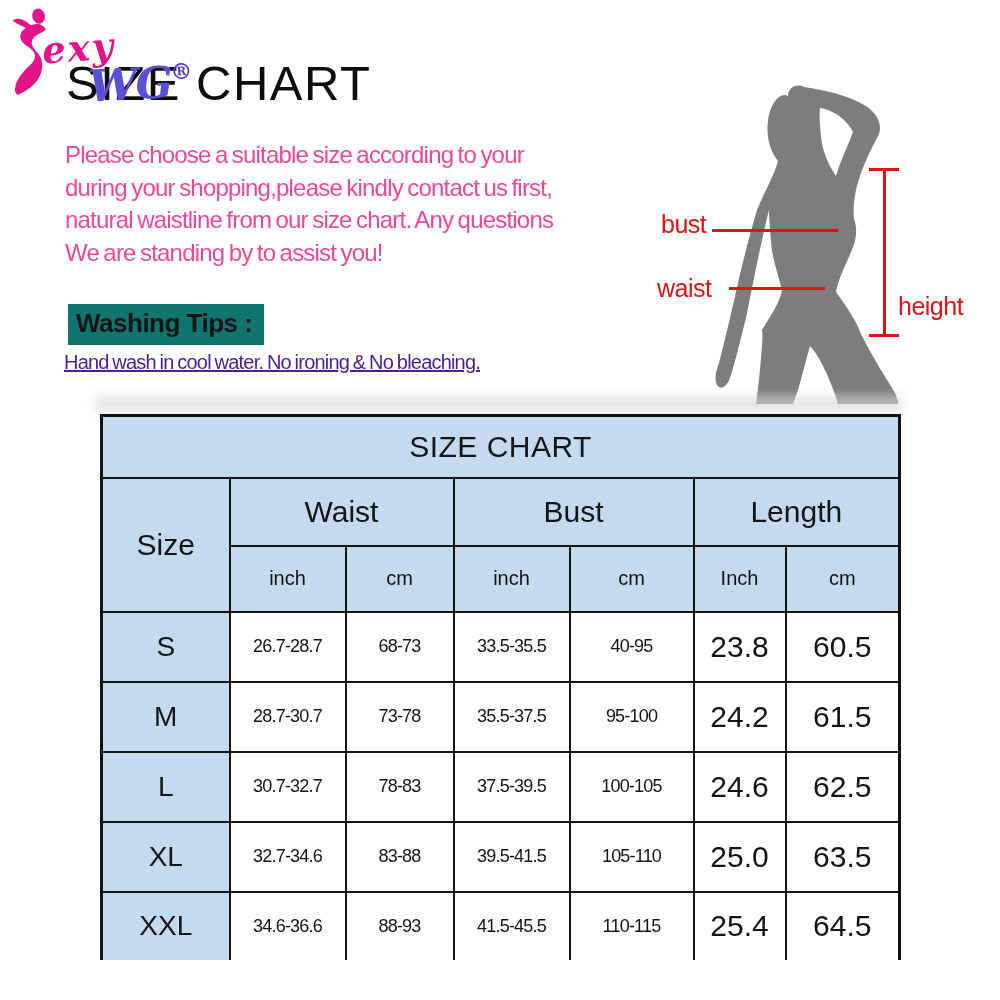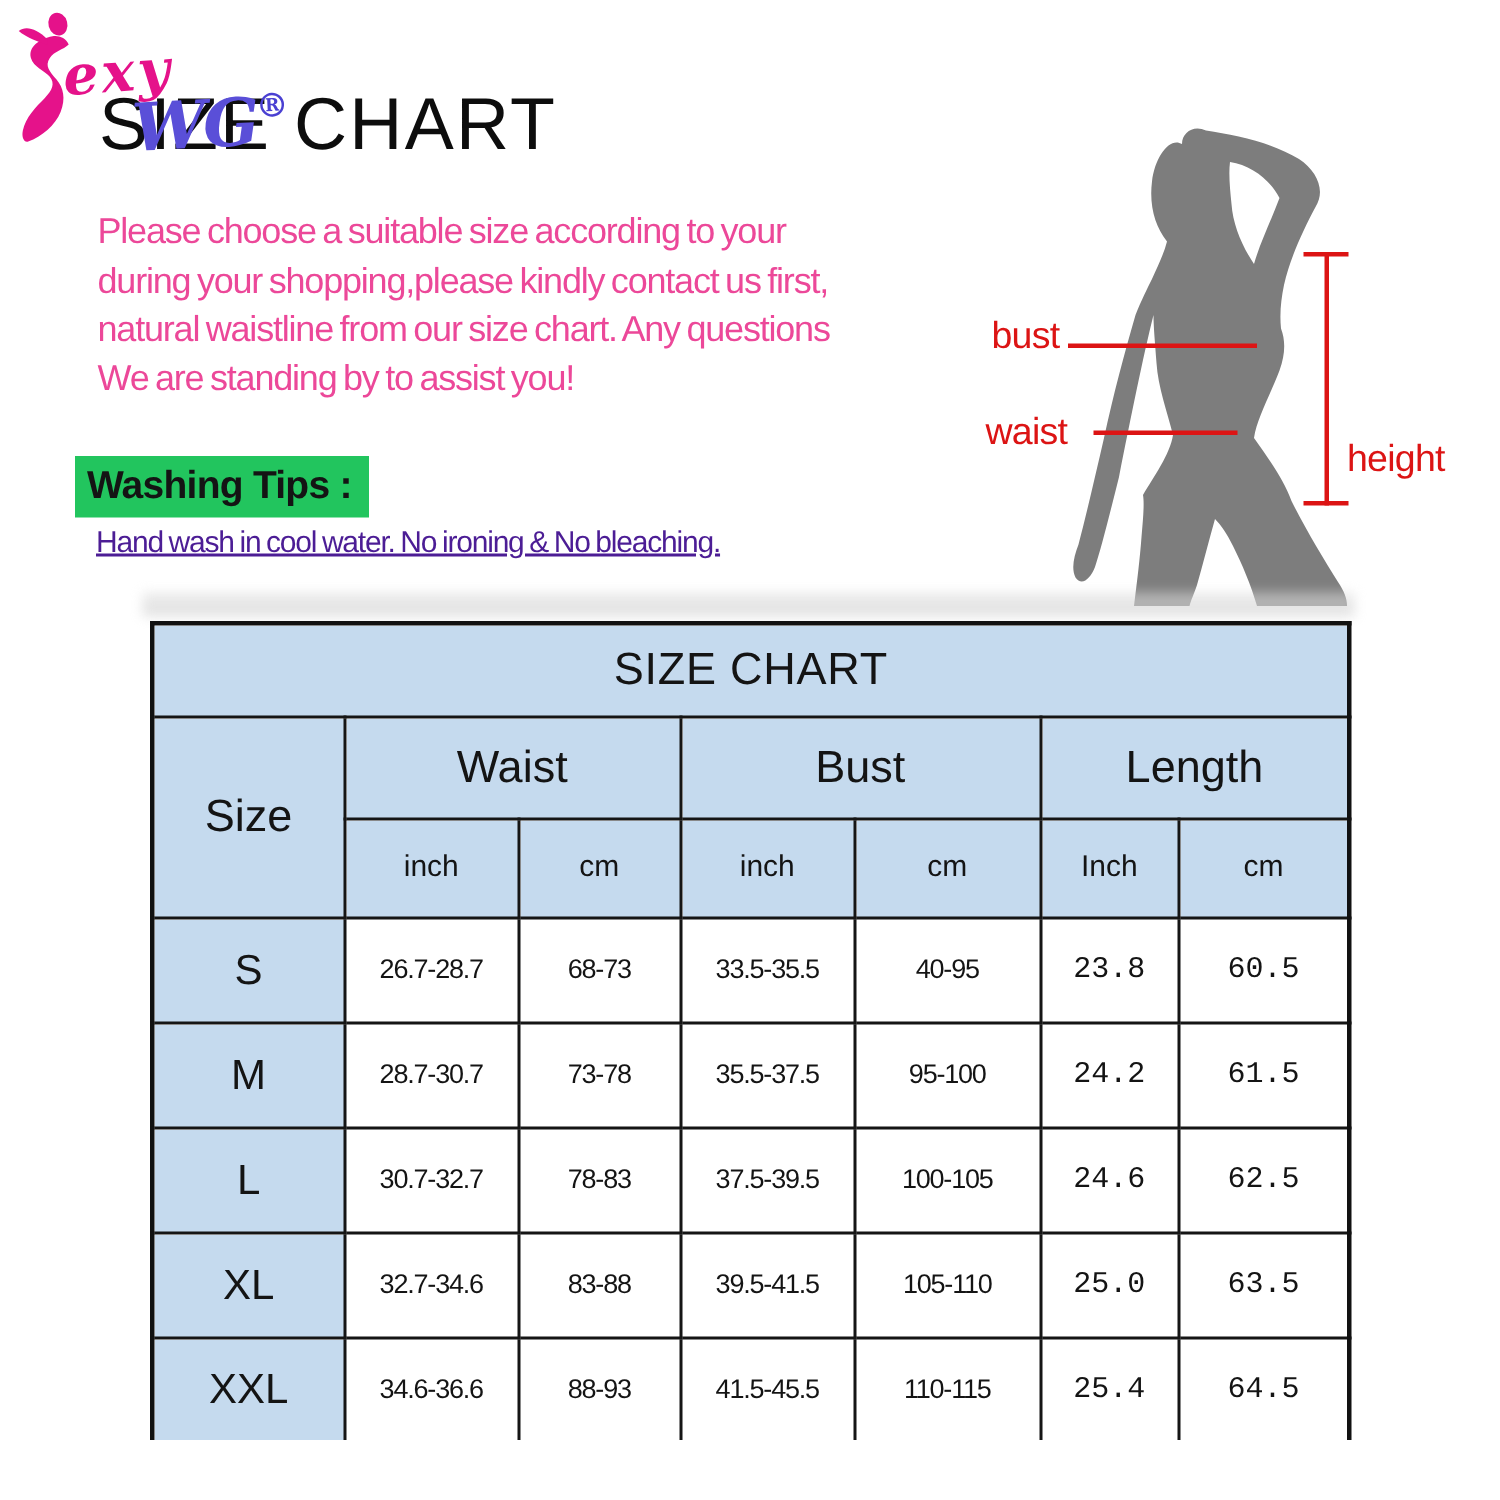--- a/index.html
+++ b/index.html
@@ -22,21 +22,21 @@
   .logo-reg{font-size:22px;vertical-align:18px;color:#4a40d2;letter-spacing:0;}
   
   .page-title{
     position:absolute;left:66px;top:55px;z-index:4;
     font-size:49px;letter-spacing:1.5px;color:#0d0d0d;white-space:nowrap;
   }
   .intro{position:absolute;left:65px;top:139px;line-height:32.5px;font-size:24px;
     letter-spacing:-0.8px;word-spacing:-1.5px;color:#ec4899;}
   .intro div{white-space:nowrap;}
   .washing-heading{
-    position:absolute;left:50px;top:304px;background:#22c55e;
+    position:absolute;left:68px;top:304px;background:#0f766e;
     font-size:26px;font-weight:bold;letter-spacing:-0.5px;
     padding:4px 12px 6px 8px;white-space:nowrap;color:#141414;
   }
   .washing-instruction{
     position:absolute;left:64px;top:351px;font-size:20px;letter-spacing:-0.8px;
     word-spacing:-1px;color:#4c1d95;white-space:nowrap;text-decoration:underline;
   }
   
   .silhouette{position:absolute;left:690px;top:78px;width:210px;height:330px;z-index:1;}
   .smudge-band{
@@ -57,21 +57,21 @@
   }
   .size-table{border:3px solid #111;}
   .blue{background:#c5daee;}
   .t-title{height:62px;font-size:30px;letter-spacing:0.5px;}
   .t-group{height:68px;font-size:30px;}
   .t-units{height:66px;font-size:20px;}
   .t-corner{font-size:30px;}
   .t-row{height:70px;}
   .t-size{font-size:28px;}
   .t-range{font-size:18px;letter-spacing:-0.8px;}
-  .t-single{font-size:20px;font-family:Liberation Mono, monospace;}
+  .t-single{font-size:30px;}
 </style>
 </head>
 <body>
 
 <div id="canvas">
 
   <svg class="logo-figure" viewBox="0 0 60 100" aria-hidden="true">
     <g fill="#e5128a">
       <ellipse cx="34" cy="9" rx="7" ry="8.5" transform="rotate(-15 34 9)"></ellipse>
       <path d="M30 18 C20 20 12 26 14 34 C16 41 24 43 28 48 C32 53 30 58 24 64 C18 70 10 78 8 88 C7 93 9 97 12 96 C22 92 32 84 36 74 C40 64 38 56 33 50 C28 44 24 40 28 34 C31 29 38 28 42 24 C40 19 34 17 30 18 Z"></path>

